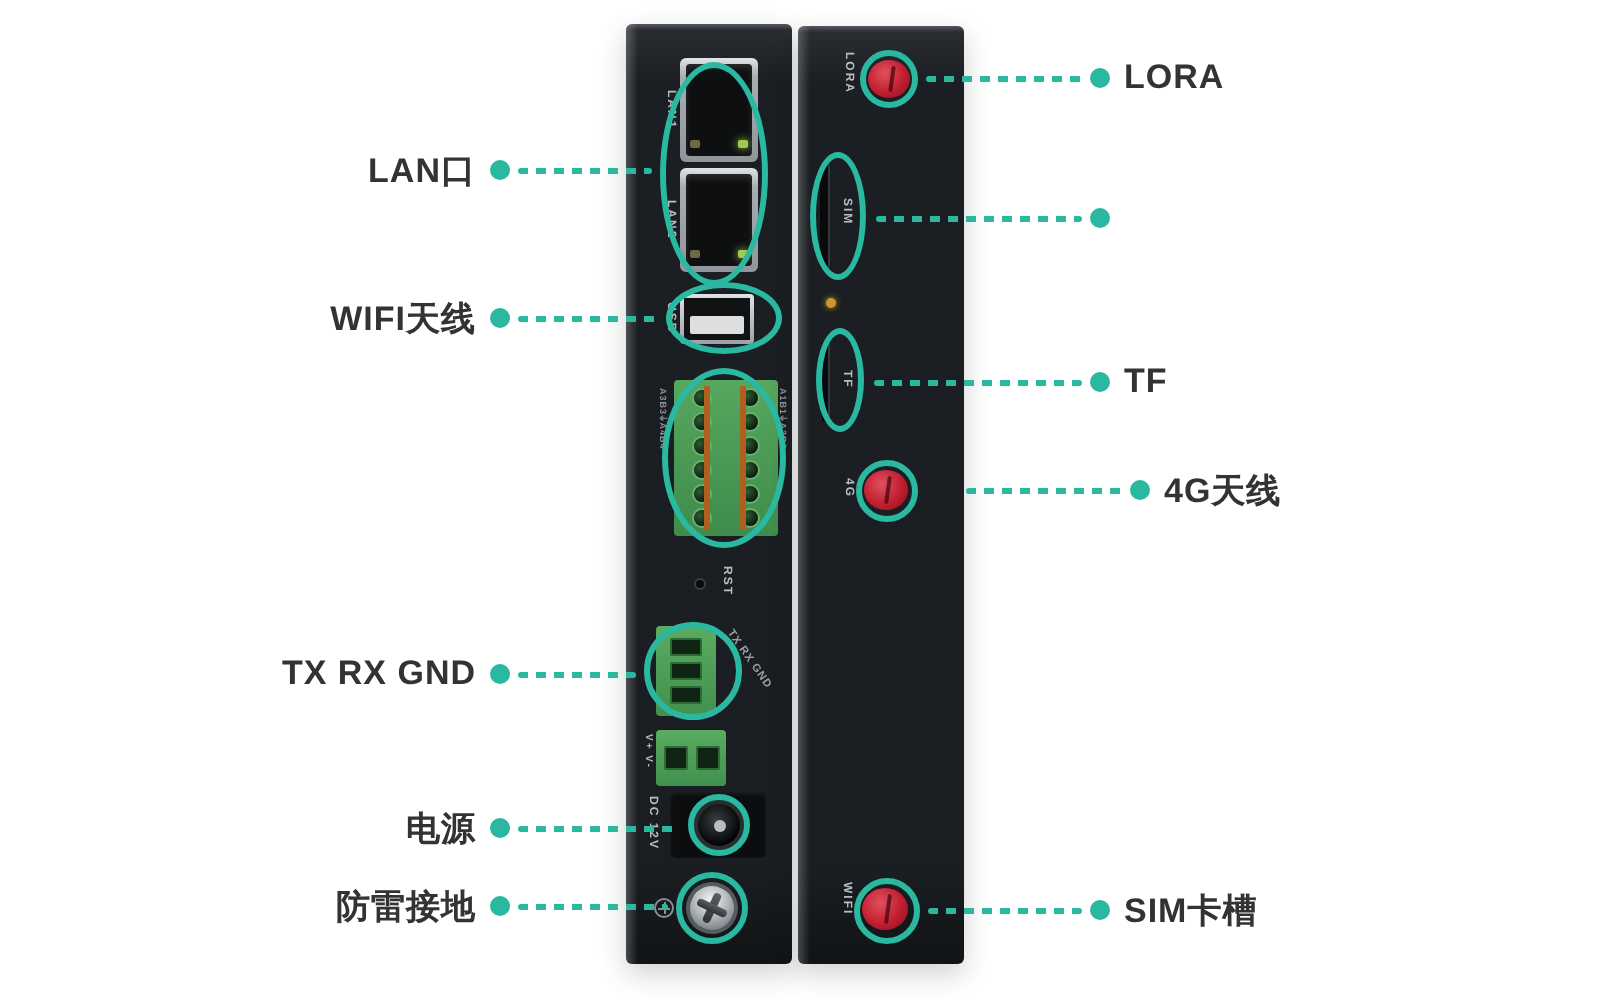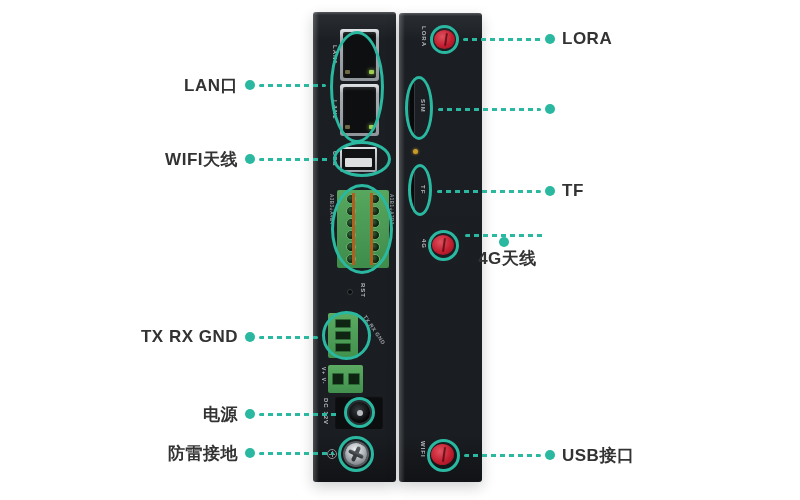--- a/index.html
+++ b/index.html
@@ -245,24 +245,24 @@
   </div>
   <div class="callout callout--right" style="left:434px;top:98px;">
     <span class="co-dash" style="width:103px;"></span>
     <span class="co-dot"></span>
   </div>
   <div class="callout callout--right" style="left:433px;top:180px;">
     <span class="co-dash" style="width:104px;"></span>
     <span class="co-dot"></span>
     <span class="co-label">TF</span>
   </div>
-  <div class="callout callout--right" style="left:461px;top:234px;flex-direction:column;">
+  <div class="callout callout--right" style="left:479px;top:234px;">
     <span class="co-dash" style="width:78px;"></span>
     <span class="co-dot"></span>
     <span class="co-label">4G天线</span>
   </div>
   <div class="callout callout--right" style="left:460px;top:444px;">
     <span class="co-dash" style="width:77px;"></span>
     <span class="co-dot"></span>
-    <span class="co-label">USB接口</span>
+    <span class="co-label">SIM卡槽</span>
   </div>
 
 </div>
 
 </body></html>

